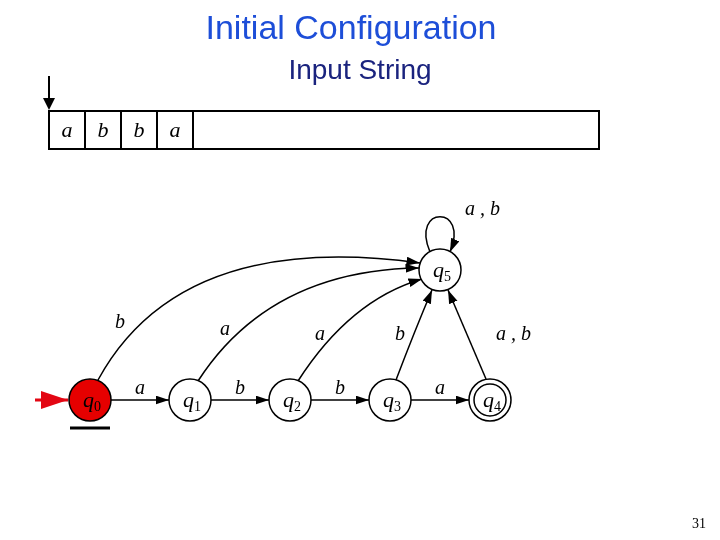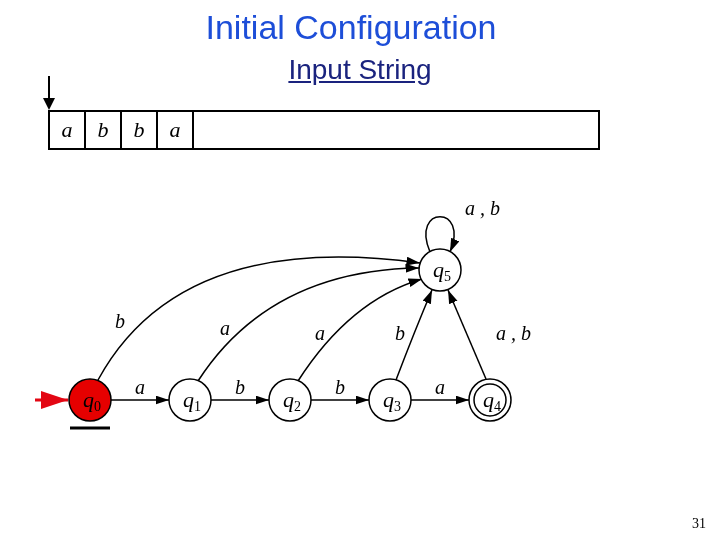--- a/index.html
+++ b/index.html
@@ -23,21 +23,20 @@
     margin-left: 47px;
   }
   .subtitle {
     position: absolute;
     top: 54px;
     left: 0;
     width: 720px;
     text-align: center;
     font-size: 28px;
     color: #1a237e;
-    text-decoration: underline;
   }
   .tape {
     position: absolute;
     top: 110px;
     left: 48px;
     width: 548px;
     height: 36px;
     border: 2px solid #000;
     background: #fff;
     display: flex;

